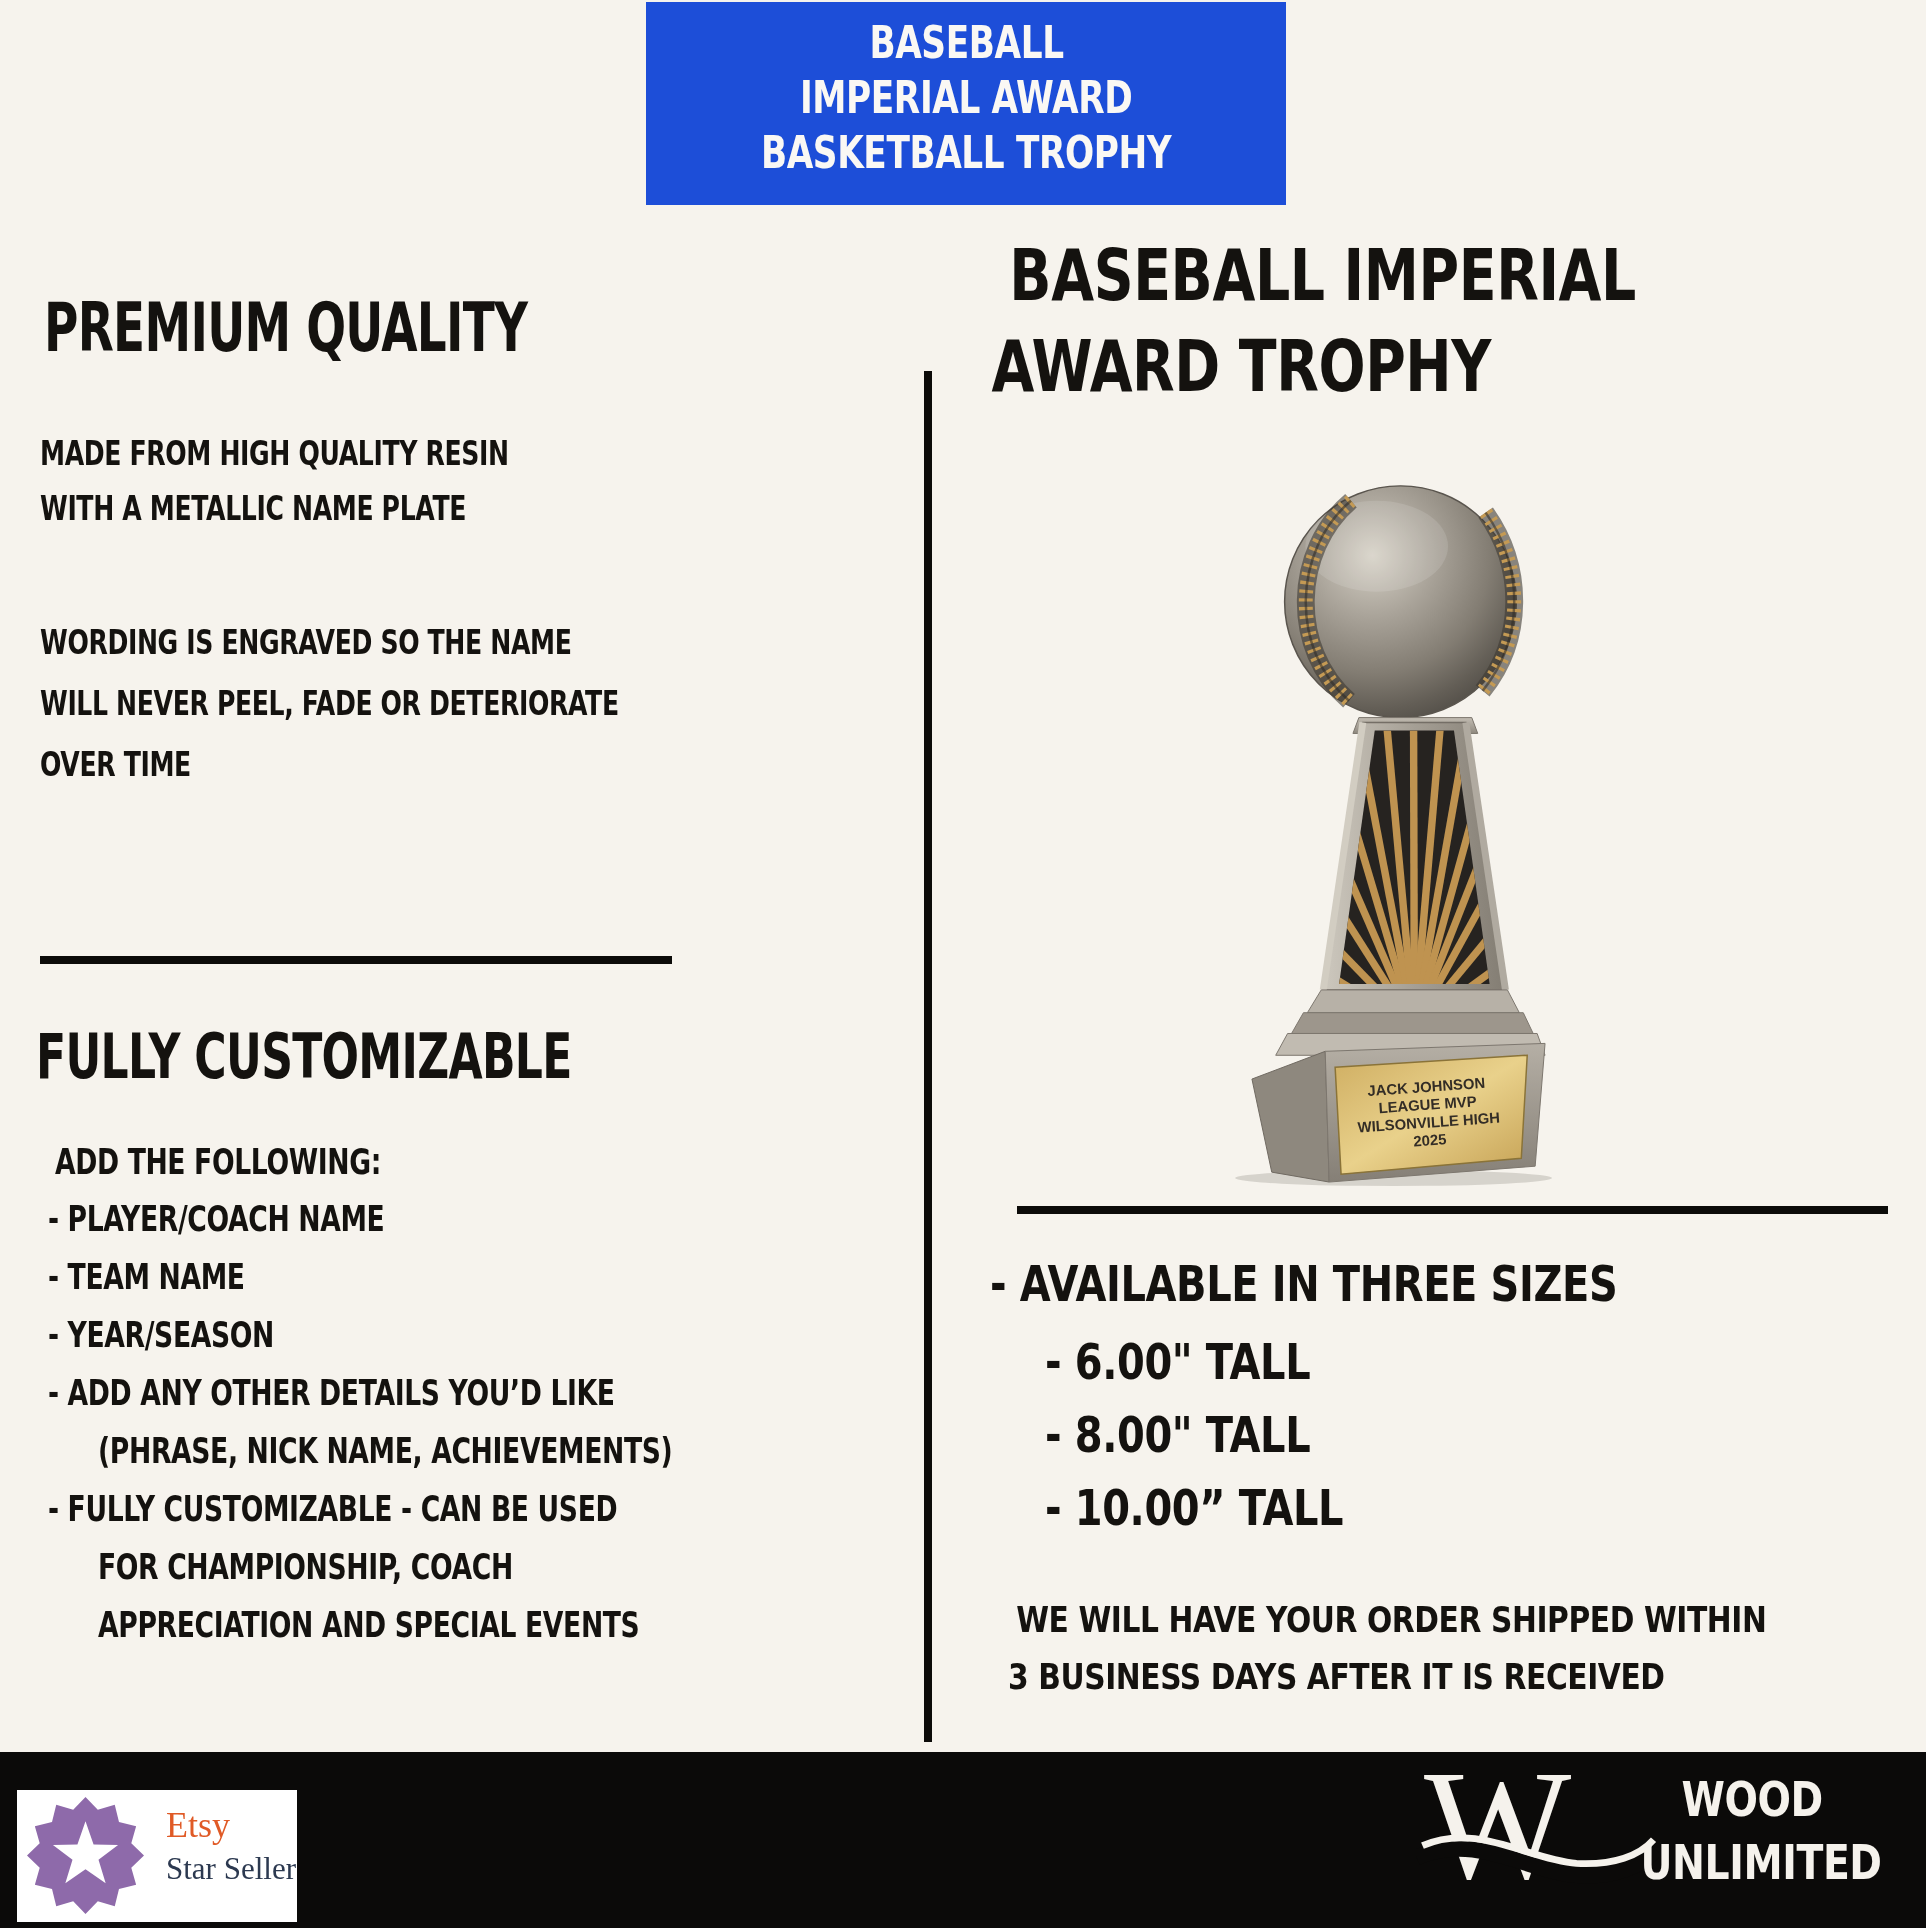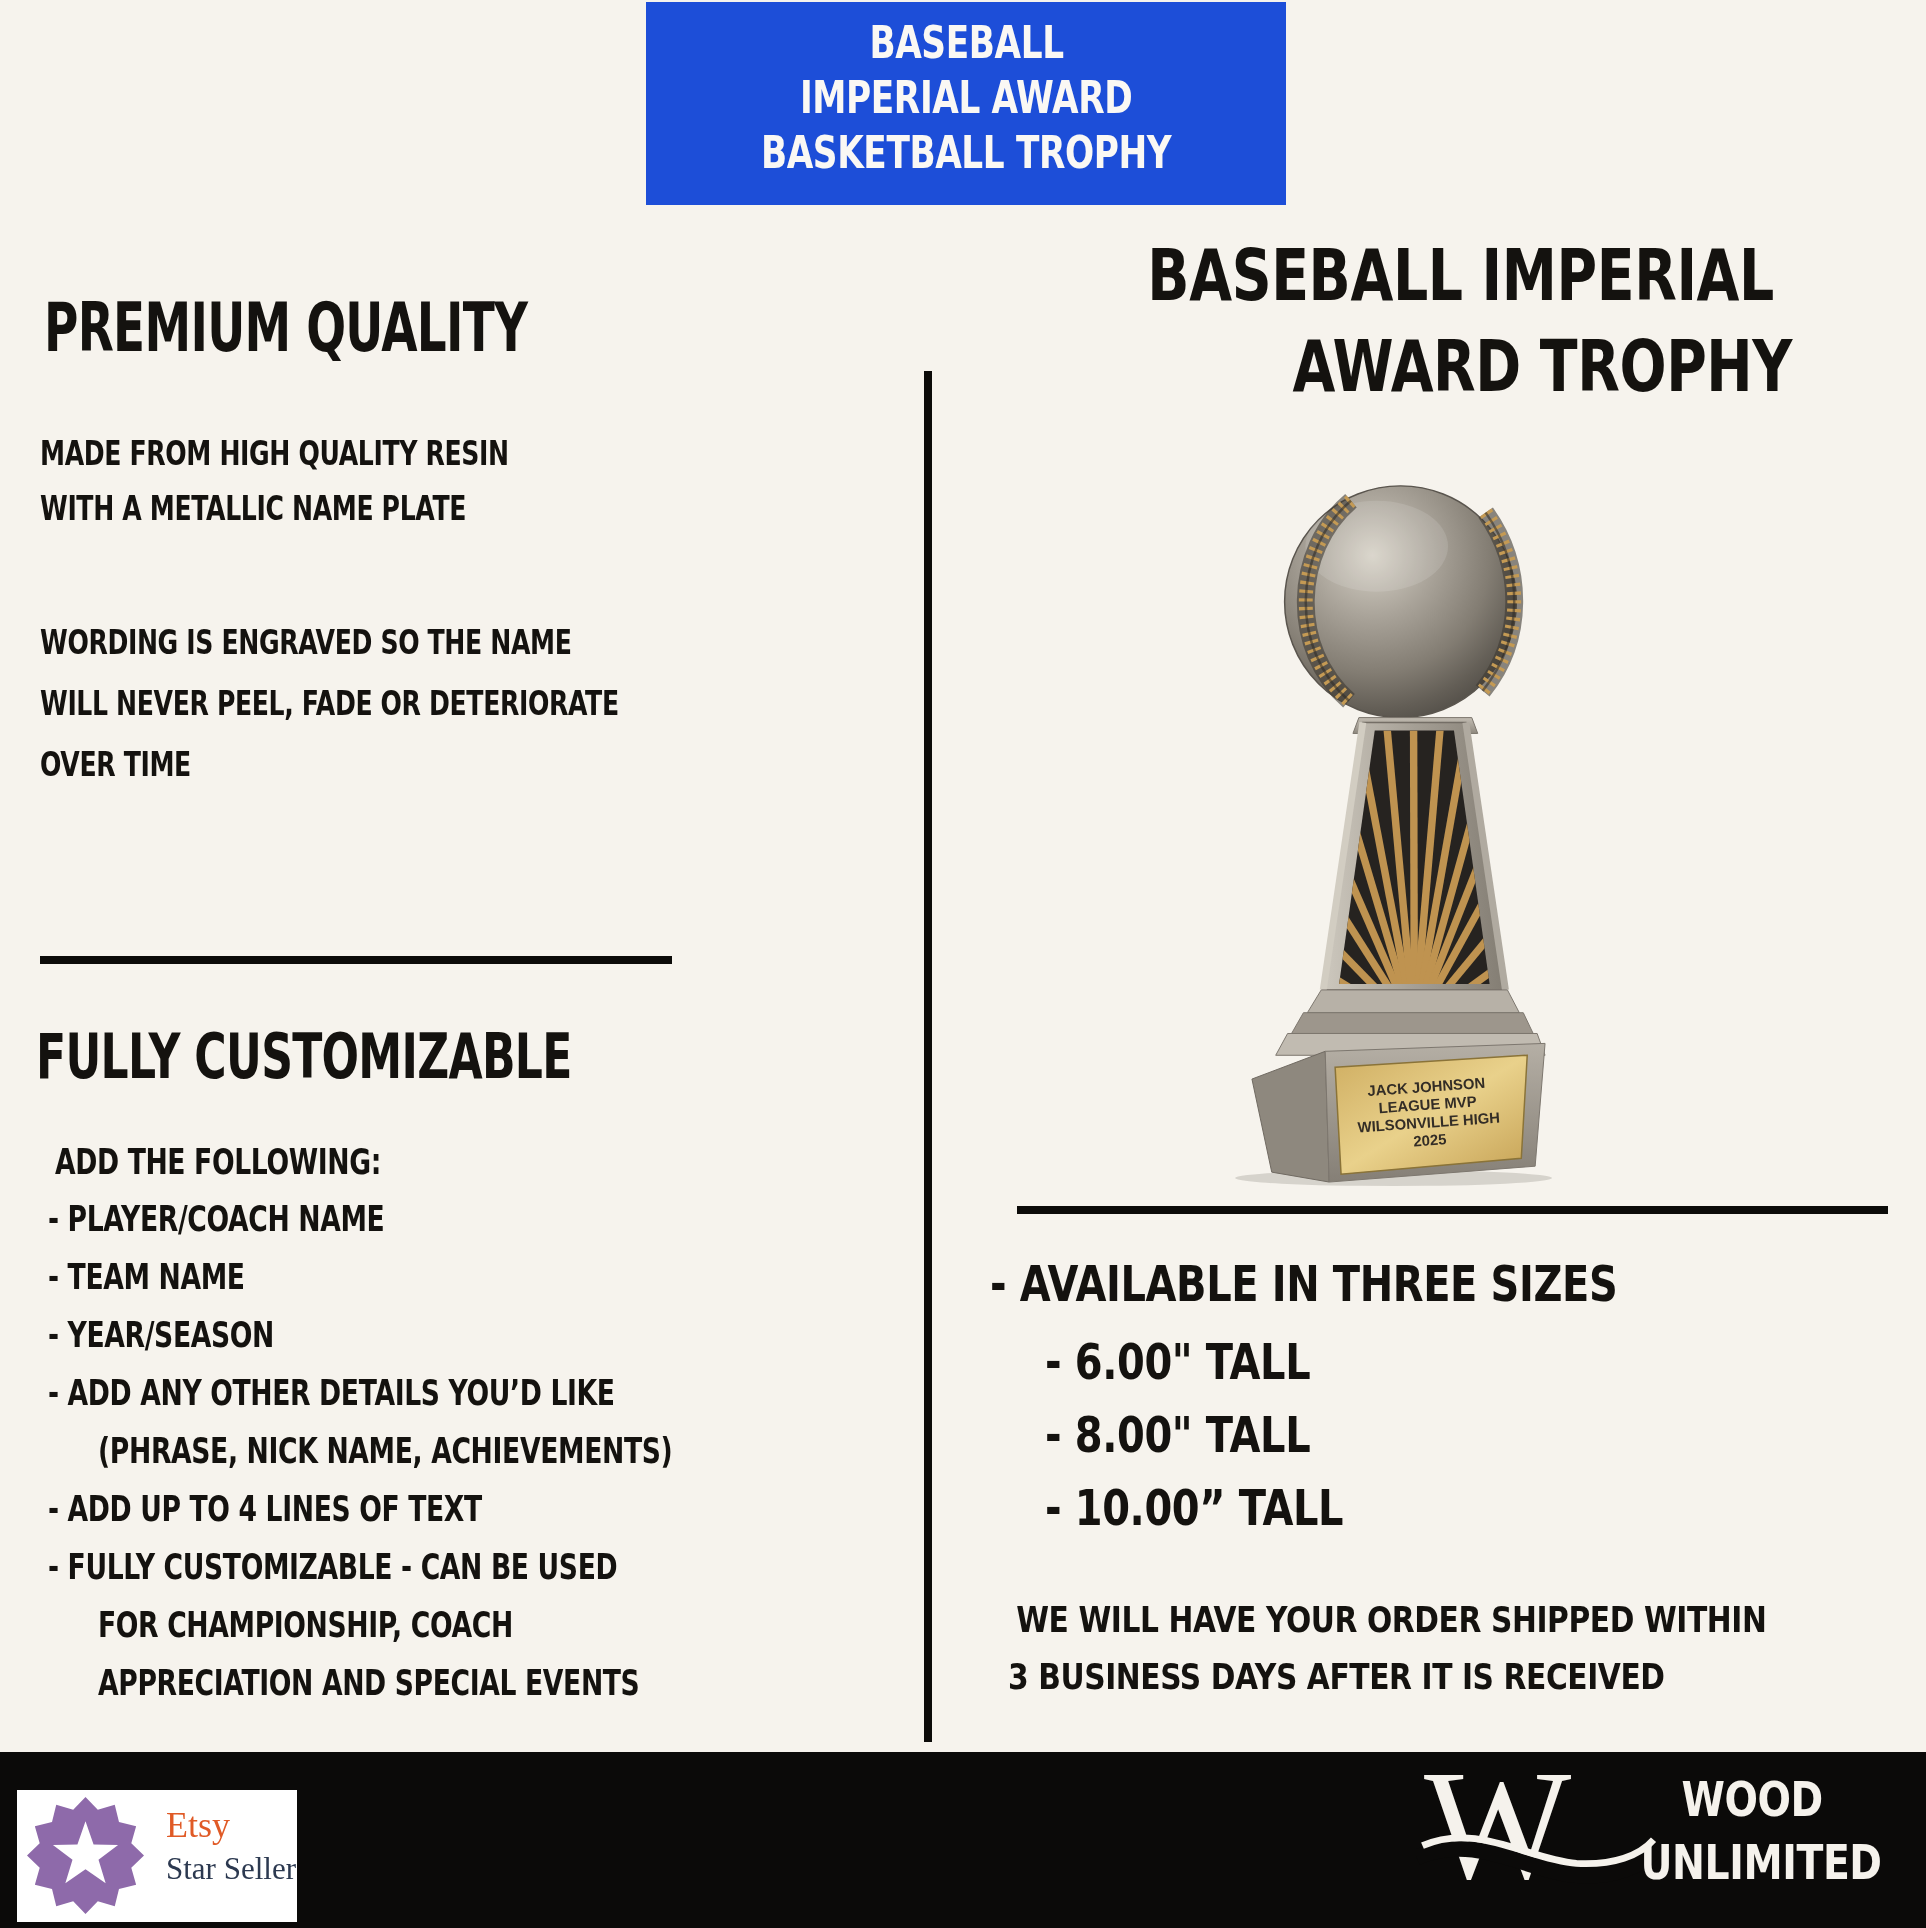--- a/index.html
+++ b/index.html
@@ -25,21 +25,21 @@
   .h2{left:36px;top:1020px;font-size:63px;font-weight:800;}
   .intro{left:55px;top:1141px;font-size:36px;font-weight:800;}
   .bullets{left:48px;top:1198px;font-size:36px;font-weight:800;}
   .bullets .row{height:58px;}
   .bullets .ind{margin-left:50px;}
 
   
   .divider{left:924px;top:371px;width:8px;height:1371px;background:#0c0b09;}
 
   
-  .rhead{left:921px;top:230px;width:941px;text-align:right;font-size:71px;font-weight:800;line-height:91px;}
+  .rhead{left:921px;top:230px;width:941px;text-align:left;font-size:71px;font-weight:800;line-height:91px;}
   .hr2{left:1017px;top:1206px;width:871px;height:8px;background:#0c0b09;}
   .sizesTitle{left:990px;top:1255px;font-size:50px;font-weight:800;}
   .sz{left:1045px;font-size:50px;font-weight:800;}
   .sz.s1{top:1333px;} .sz.s2{top:1406px;} .sz.s3{top:1479px;}
   .sizesTitle .cx,.sz .cx{transform:scaleX(.8);}
   .shipping{left:950px;top:1592px;width:931px;text-align:left;font-size:35px;font-weight:800;line-height:57px;}
   .shipping .cxc{transform:scaleX(.85);}
 
   
   .trophy{left:1230px;top:473px;width:337px;height:713px;}
@@ -88,21 +88,20 @@
   <div class="abs h2"><span class="cx">FULLY CUSTOMIZABLE</span></div>
 
   <div class="abs intro"><span class="cx">ADD THE FOLLOWING:</span></div>
 
   <div class="abs bullets">
     <div class="row"><span class="cx">- PLAYER/COACH NAME</span></div>
     <div class="row"><span class="cx">- TEAM NAME</span></div>
     <div class="row"><span class="cx">- YEAR/SEASON</span></div>
     <div class="row"><span class="cx">- ADD ANY OTHER DETAILS YOU’D LIKE</span></div>
     <div class="row ind"><span class="cx">(PHRASE, NICK NAME, ACHIEVEMENTS)</span></div>
-    <div class="row"><span class="cx">- ADD UP TO 4 LINES OF TEXT</span></div>
     <div class="row"><span class="cx">- FULLY CUSTOMIZABLE - CAN BE USED</span></div>
     <div class="row ind"><span class="cx">FOR CHAMPIONSHIP, COACH</span></div>
     <div class="row ind"><span class="cx">APPRECIATION AND SPECIAL EVENTS</span></div>
   </div>
 
   <div class="abs divider"></div>
 
   <div class="abs rhead">
     <div><span class="cxc">BASEBALL IMPERIAL</span></div>
     <div><span class="cxc">AWARD TROPHY</span></div>

